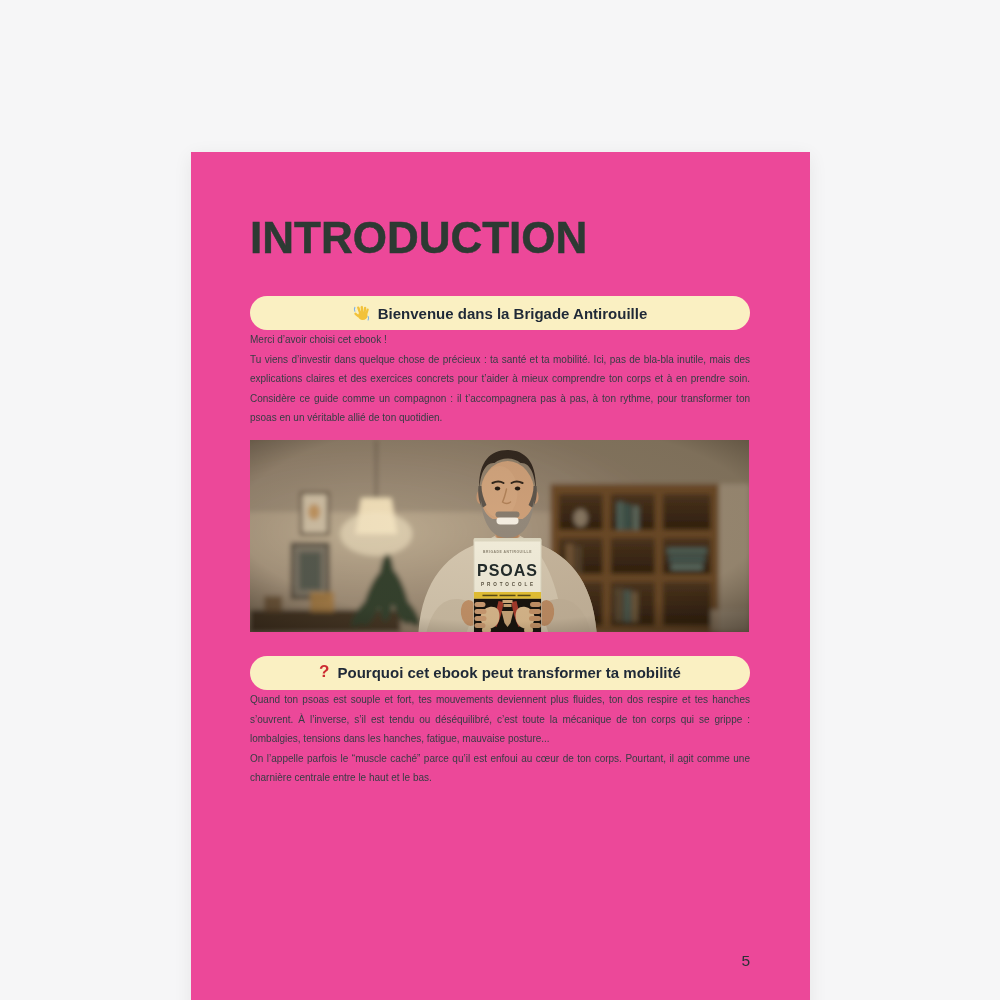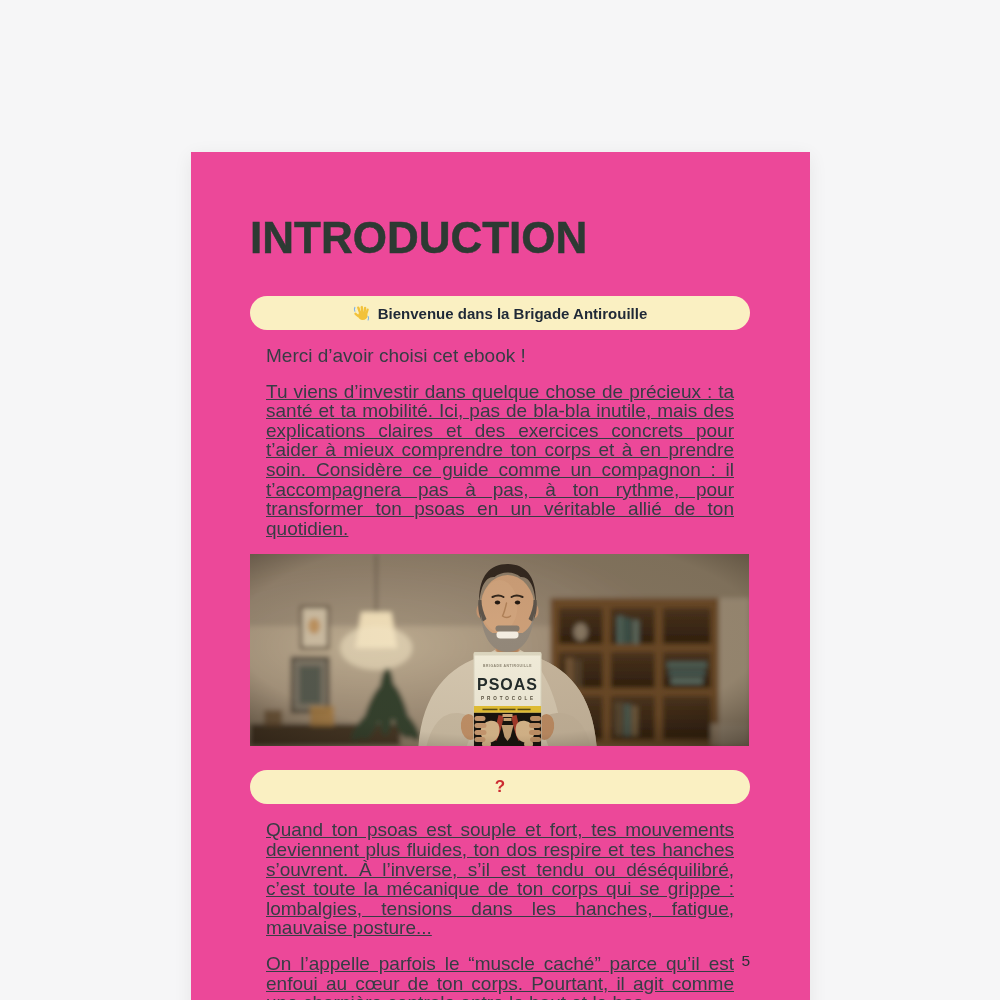--- a/index.html
+++ b/index.html
@@ -26,25 +26,25 @@
     display:flex;align-items:center;justify-content:center;gap:8px;
     font-size:15px;font-weight:bold;color:#1f2937;
   }
   .banner.why{margin-top:24px;}
   .banner .q-glyph{
     color:#cc2b31;font-weight:800;font-size:17px;line-height:1;
     transform:translateY(-1px);
   }
   .emoji-svg{display:block;}
   p.body-text{
-    margin:16px;font-size:19px;line-height:19.6px;color:#363d44;
+    margin:0;font-size:10px;line-height:19.6px;color:#363d44;
     text-align:justify;
   }
   .p-first{margin-top:21px;}
-  .p-next{margin-top:14px;text-decoration:underline;}
+  .p-next{margin-top:14px;}
   .photo{
     margin-top:12px;width:499px;height:192px;display:block;
   }
   .page-num{
     position:absolute;top:800px;right:60px;
     font-size:15.5px;color:#2b3138;
   }
 </style>
 </head>
 <body>
@@ -214,19 +214,20 @@
           <rect x="279.5" y="183" width="11" height="5" rx="2.5"></rect>
         </g>
       </g>
     </g>
 
     <rect x="0" y="0" width="498" height="192" fill="url(#vig)"></rect>
   </svg>
 
   <div class="banner why">
     <span class="q-glyph">?</span>
+    <span>Pourquoi cet ebook peut transformer ta mobilité</span>
   </div>
 
   <p class="body-text p-next">Quand ton psoas est souple et fort, tes mouvements deviennent plus fluides, ton dos respire et tes hanches s’ouvrent. À l’inverse, s’il est tendu ou déséquilibré, c’est toute la mécanique de ton corps qui se grippe : lombalgies, tensions dans les hanches, fatigue, mauvaise posture...</p>
   <p class="body-text p-next">On l’appelle parfois le “muscle caché” parce qu’il est enfoui au cœur de ton corps. Pourtant, il agit comme une charnière centrale entre le haut et le bas.</p>
 
   <div class="page-num">5</div>
 </div>
 
 </body></html>

